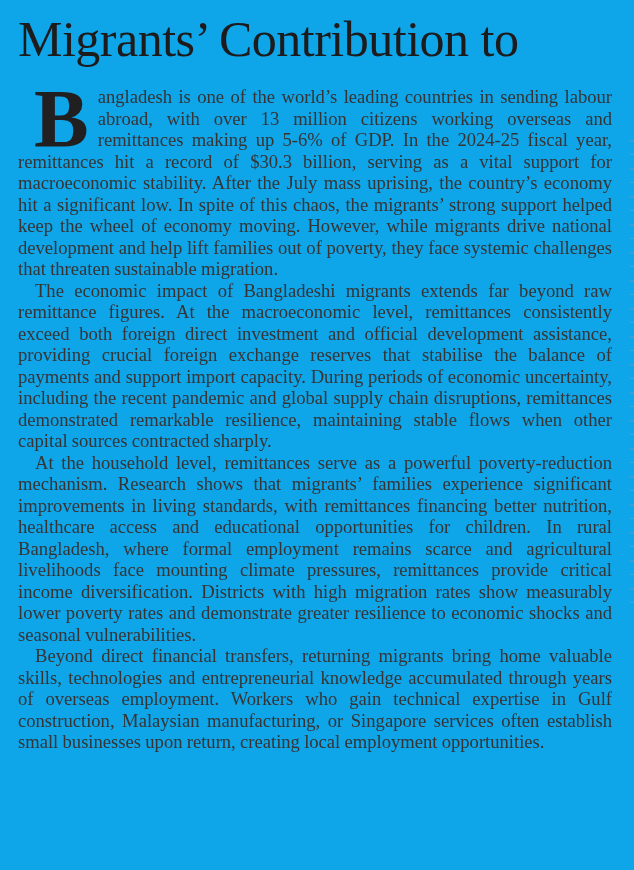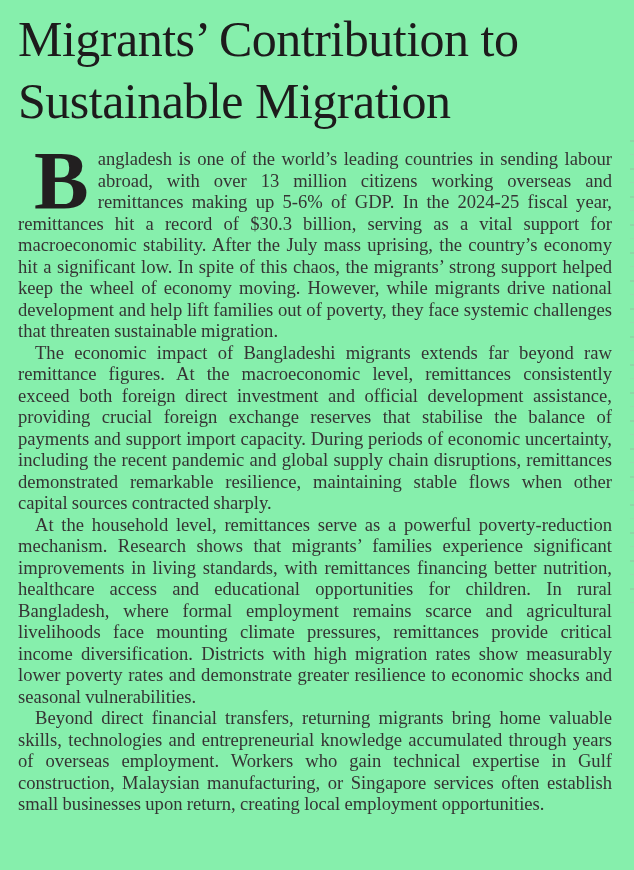--- a/index.html
+++ b/index.html
@@ -5,21 +5,21 @@
   * { margin: 0; padding: 0; box-sizing: border-box; }
   html, body {
     background: #e8e8e8;
     font-family: "Liberation Serif", serif;
   }
   .page {
     position: relative;
     width: 634px;
     height: 870px;
     margin: 0 auto;
-    background: #86efac;
+    background: #0ea5e9;
     overflow: hidden;
     color: #383838;
   }
   .content {
     padding: 6px 22px 0 18px;
   }
   .headline {
     font-family: "Liberation Serif", serif;
     font-weight: 400;
     color: #1d1b1c;
@@ -68,21 +68,20 @@
   }
 </style>
 </head>
 <body>
 
 <div class="page">
   <div class="content">
 
     <h1 class="headline">
       <span class="hl">Migrants’ Contribution to</span>
-      <span class="hl">Sustainable Migration</span>
     </h1>
 
     <div class="body-text">
       <p class="para"><span class="dropcap">B</span><span>angladesh is one of the world’s leading countries in sending labour abroad, with over 13 million citizens working overseas and remittances making up 5-6% of GDP. In the 2024-25 fiscal year, remittances hit a record of $30.3 billion, serving as a vital support for macroeconomic stability. After the July mass uprising, the country’s economy hit a significant low. In spite of this chaos, the migrants’ strong support helped keep the wheel of economy moving. However, while migrants drive national development and help lift families out of poverty, they face systemic challenges that threaten sustainable migration.</span></p>
 
       <p class="para indent"><span>The economic impact of Bangladeshi migrants extends far beyond raw remittance figures. At the macroeconomic level, remittances consistently exceed both foreign direct investment and official development assistance, providing crucial foreign exchange reserves that stabilise the balance of payments and support import capacity. During periods of economic uncertainty, including the recent pandemic and global supply chain disruptions, remittances demonstrated remarkable resilience, maintaining stable flows when other capital sources contracted sharply.</span></p>
 
       <p class="para indent"><span>At the household level, remittances serve as a powerful poverty-reduction mechanism. Research shows that migrants’ families experience significant improvements in living standards, with remittances financing better nutrition, healthcare access and educational opportunities for children. In rural Bangladesh, where formal employment remains scarce and agricultural livelihoods face mounting climate pressures, remittances provide critical income diversification. Districts with high migration rates show measurably lower poverty rates and demonstrate greater resilience to economic shocks and seasonal vulnerabilities.</span></p>
 
       <p class="para indent"><span>Beyond direct financial transfers, returning migrants bring home valuable skills, technologies and entrepreneurial knowledge accumulated through years of overseas employment. Workers who gain technical expertise in Gulf construction, Malaysian manufacturing, or Singapore services often establish small businesses upon return, creating local employment opportunities.</span></p>

